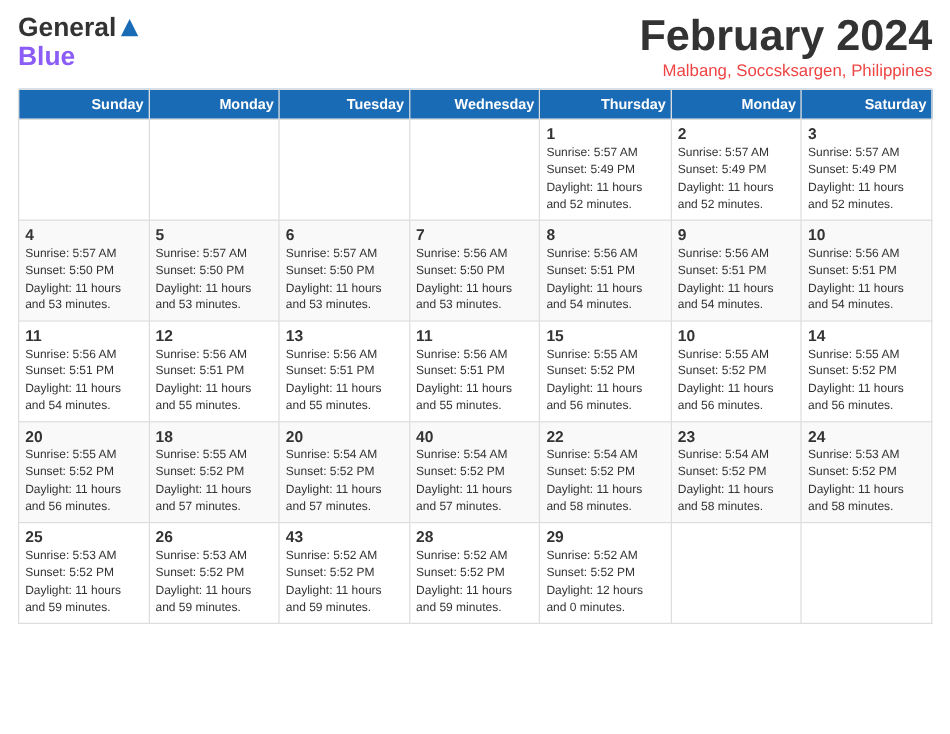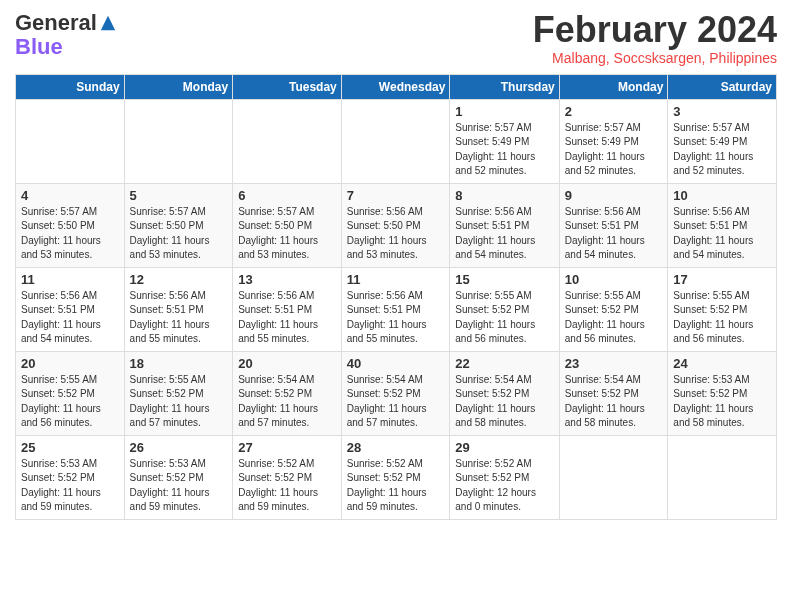--- a/index.html
+++ b/index.html
@@ -233,21 +233,21 @@
 and 56 minutes.</div>
         </td>
         <td>
           <div class="cell-day">10</div>
           <div class="cell-info" style="white-space: pre-line;">Sunrise: 5:55 AM
 Sunset: 5:52 PM
 Daylight: 11 hours
 and 56 minutes.</div>
         </td>
         <td>
-          <div class="cell-day">17</div>
+          <div class="cell-day">14</div>
           <div class="cell-info" style="white-space: pre-line;">Sunrise: 5:55 AM
 Sunset: 5:52 PM
 Daylight: 11 hours
 and 56 minutes.</div>
         </td>
       </tr>
       <tr>
         <td>
           <div class="cell-day">20</div>
           <div class="cell-info" style="white-space: pre-line;">Sunrise: 5:55 AM
@@ -307,21 +307,21 @@
 and 59 minutes.</div>
         </td>
         <td>
           <div class="cell-day">26</div>
           <div class="cell-info" style="white-space: pre-line;">Sunrise: 5:53 AM
 Sunset: 5:52 PM
 Daylight: 11 hours
 and 59 minutes.</div>
         </td>
         <td>
-          <div class="cell-day">27</div>
+          <div class="cell-day">43</div>
           <div class="cell-info" style="white-space: pre-line;">Sunrise: 5:52 AM
 Sunset: 5:52 PM
 Daylight: 11 hours
 and 59 minutes.</div>
         </td>
         <td>
           <div class="cell-day">28</div>
           <div class="cell-info" style="white-space: pre-line;">Sunrise: 5:52 AM
 Sunset: 5:52 PM
 Daylight: 11 hours

